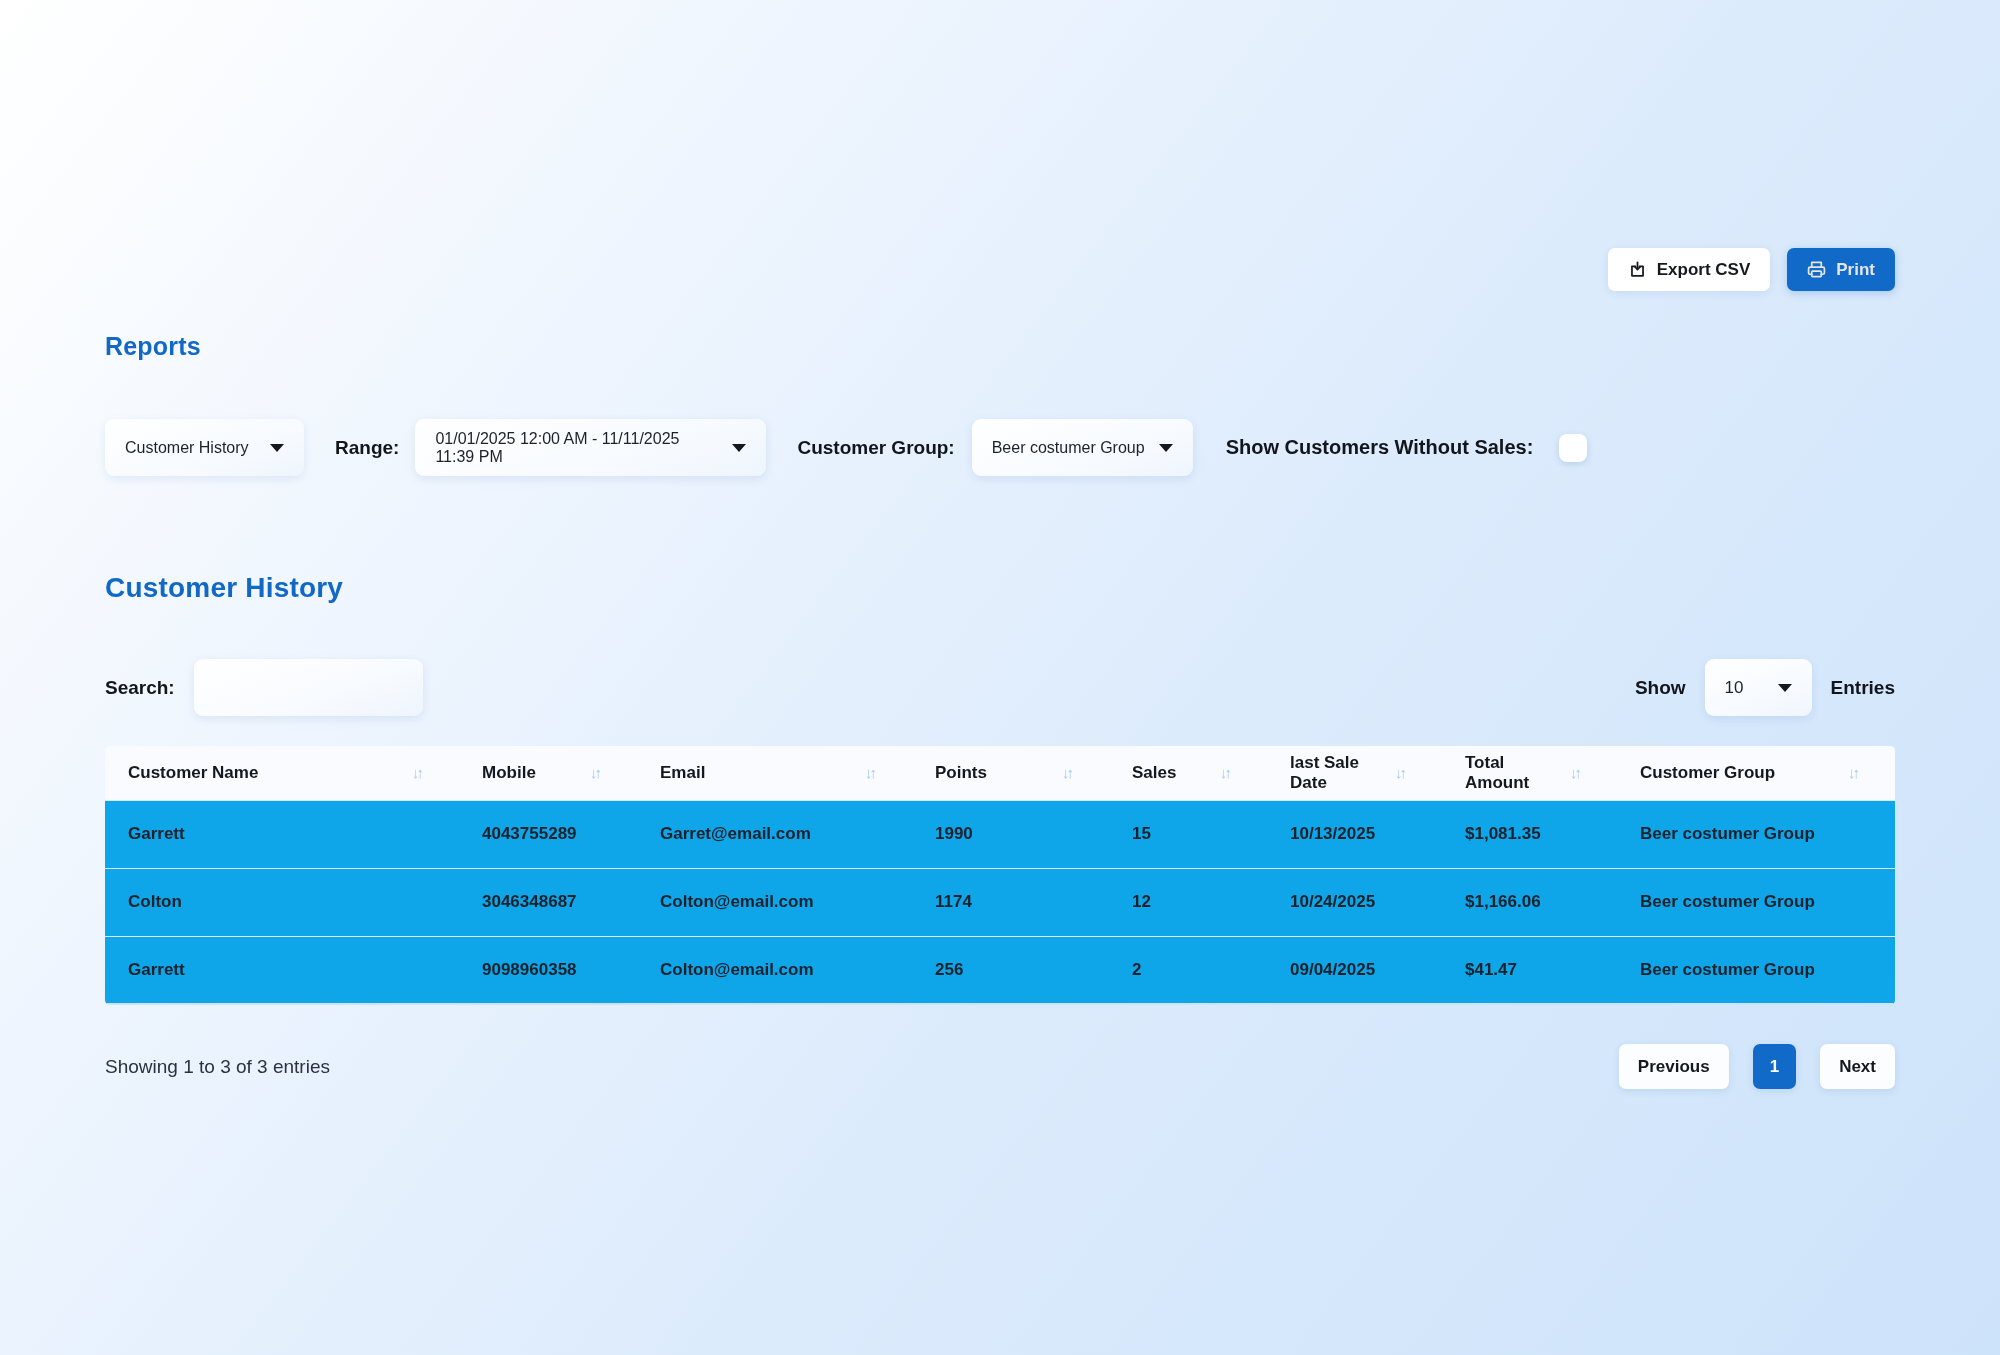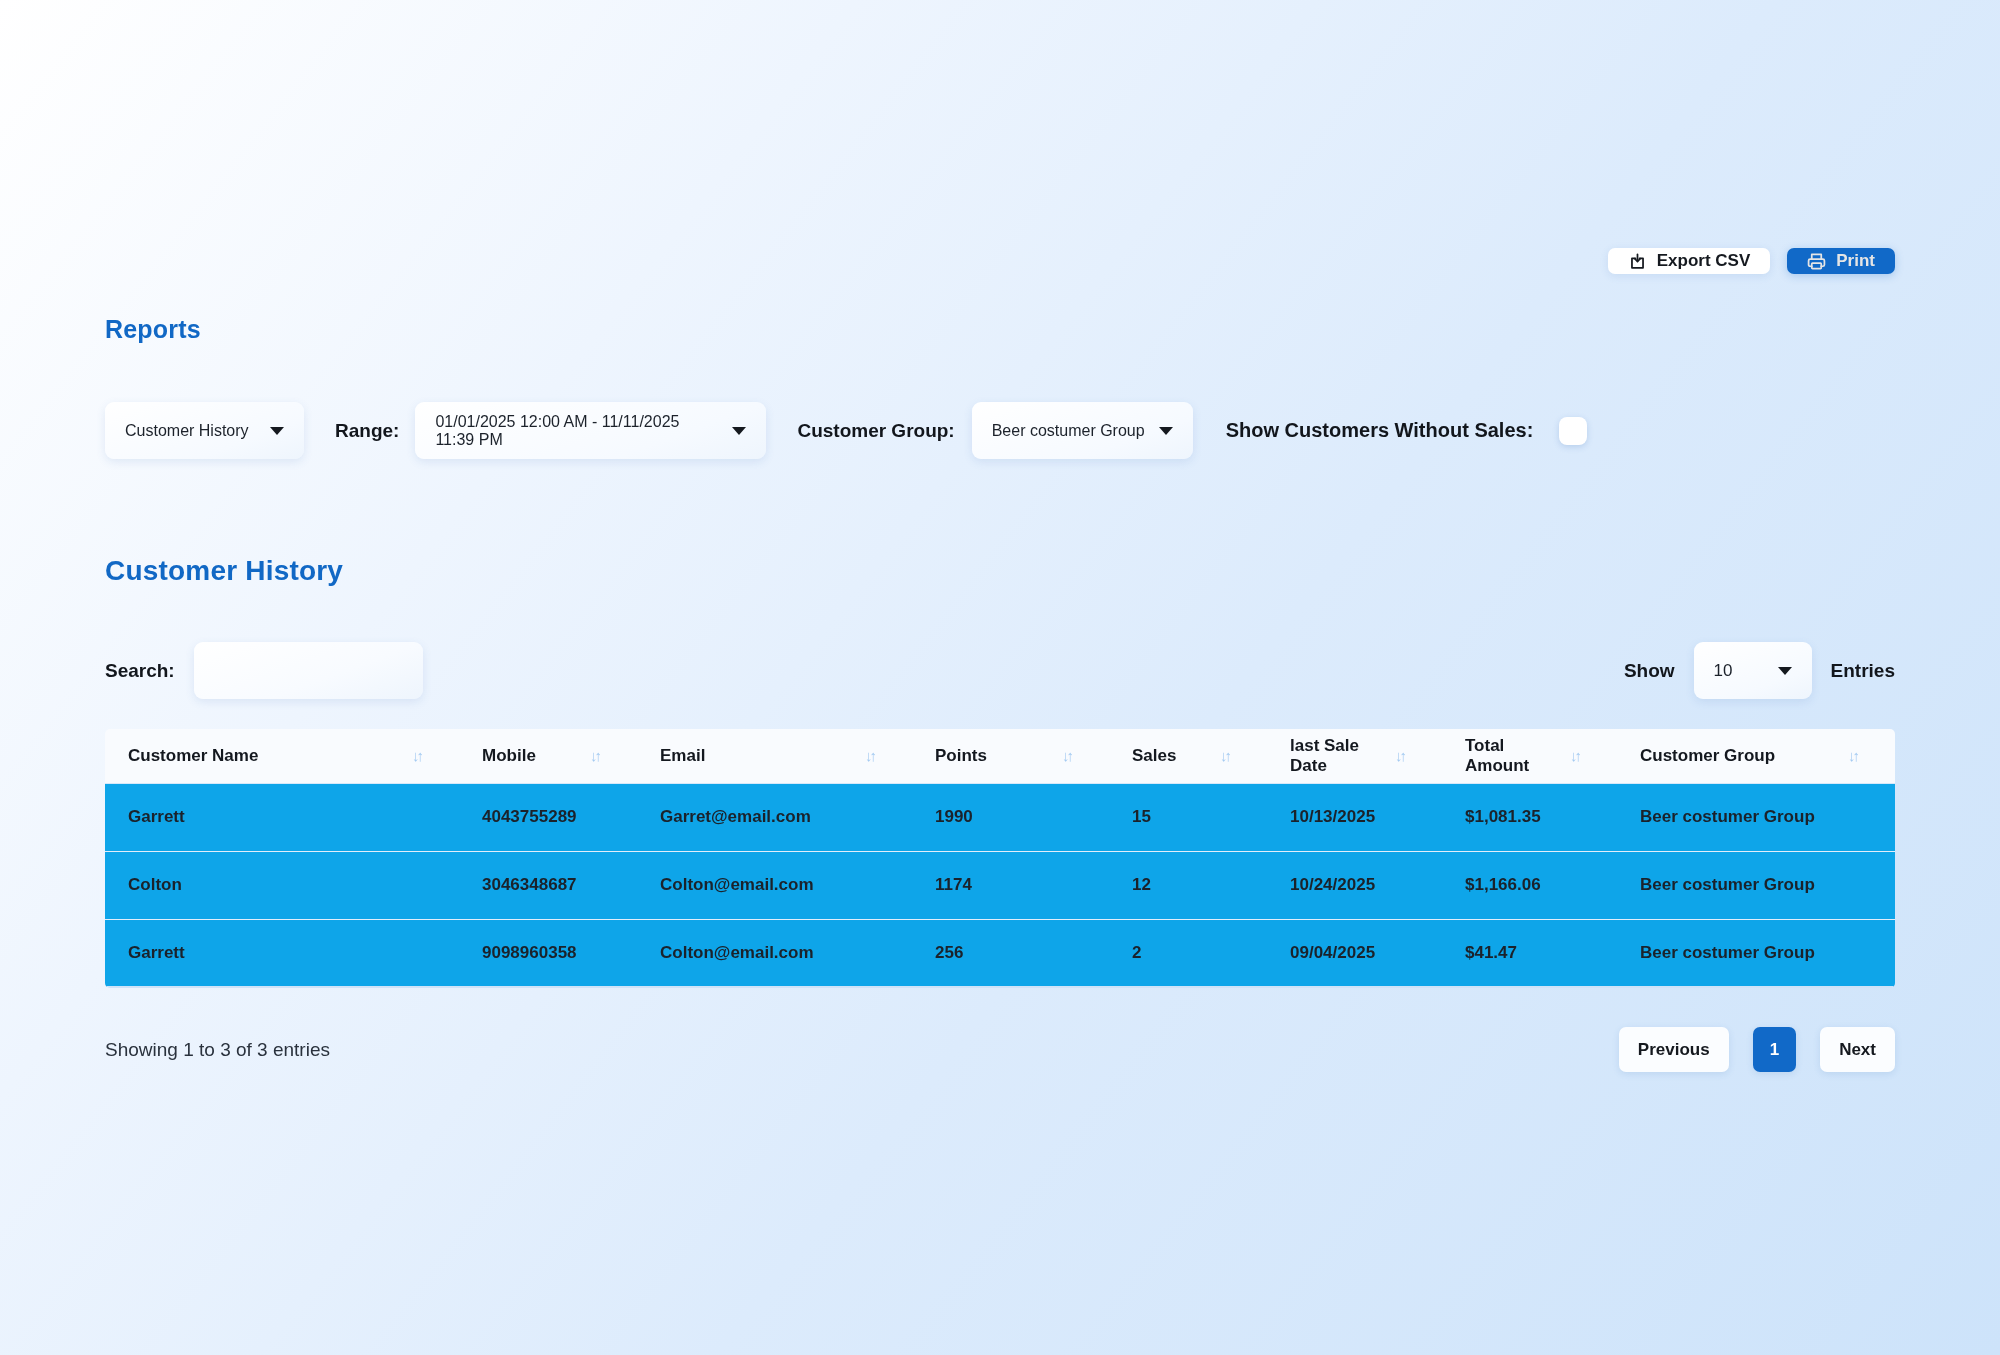--- a/index.html
+++ b/index.html
@@ -9,21 +9,21 @@
     background: linear-gradient(128deg, #ffffff 0%, #eef5fe 28%, #dcebfc 58%, #cde3fa 100%);
     color: #171c24;
     overflow: hidden;
   }
   .page { padding: 0 105px; }
 
   
   .topbar { display: flex; justify-content: flex-end; gap: 17px; margin-top: 248px; }
   .btn {
     display: inline-flex; align-items: center; gap: 10px;
-    height: 26px; padding: 0 20px; border-radius: 7px;
+    height: 43px; padding: 0 20px; border-radius: 7px;
     font-size: 17px; font-weight: bold; cursor: pointer; border: none;
     font-family: inherit;
   }
   .btn-light { background: #ffffff; color: #15191f; box-shadow: 0 2px 8px rgba(60,110,180,.12); }
   .btn-primary { background: #1169c8; color: #e5e5e5; box-shadow: 0 2px 8px rgba(17,105,200,.25); }
   .btn svg { display: block; }
 
   
   .h-reports { margin-top: 41px; font-size: 25px; font-weight: bold; color: #1168c5; letter-spacing: .2px; }
   .h-section { margin-top: 96px; font-size: 28px; font-weight: bold; color: #1168c5; letter-spacing: .2px; }
@@ -51,21 +51,21 @@
 
   
   .controls { display: flex; align-items: center; justify-content: space-between; margin-top: 55px; }
   .controls-left, .controls-right { display: flex; align-items: center; }
   .search-input {
     width: 229px; height: 57px; margin-left: 19px; border: none; outline: none;
     border-radius: 9px; background: linear-gradient(160deg,#ffffff 0%, #f8fbff 60%, #eef5fd 100%);
     box-shadow: 0 3px 10px rgba(60,110,180,.12); font-size: 17px; padding: 0 16px;
     font-family: inherit; color: #1c222b;
   }
-  .sel-pagesize { width: 118px; margin-left: 19px; margin-right: 19px; font-size: 17px; }
+  .sel-pagesize { width: 107px; margin-left: 19px; margin-right: 19px; font-size: 17px; }
 
   
   .table-wrap { margin-top: 30px; border-radius: 5px; overflow: hidden; }
   table { width: 100%; border-collapse: collapse; table-layout: fixed; }
   thead th {
     background: #f9fbfe; height: 54px; text-align: left; vertical-align: middle;
     font-size: 17px; font-weight: bold; color: #14181f;
     border-bottom: 1px solid #d6e8fa; padding: 0 38px 0 23px; cursor: pointer;
   }
   .th-inner { display: flex; align-items: center; justify-content: space-between; }

